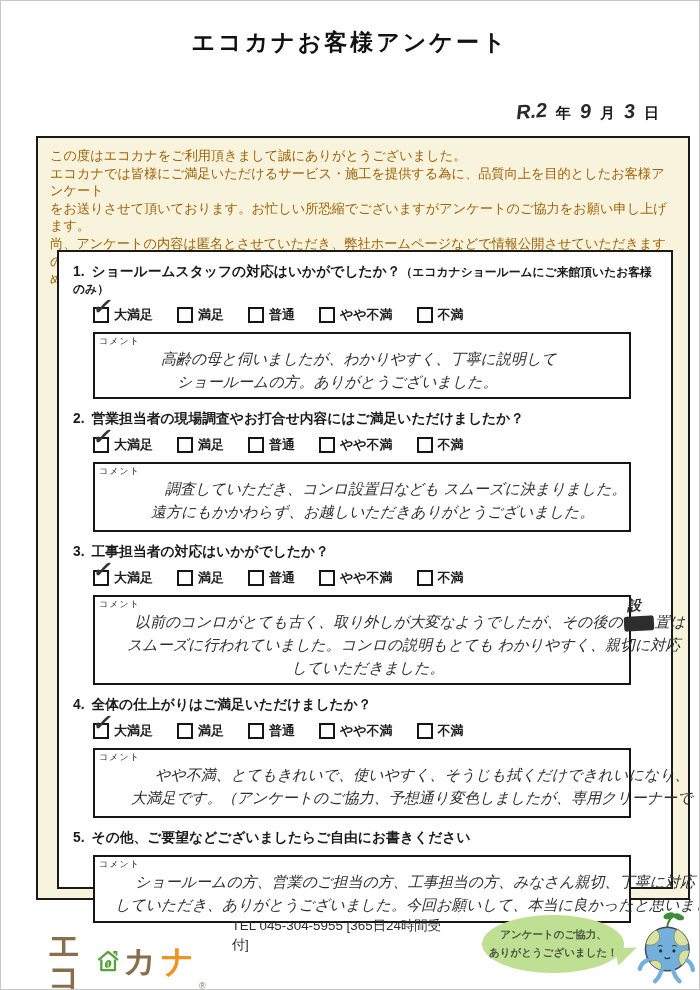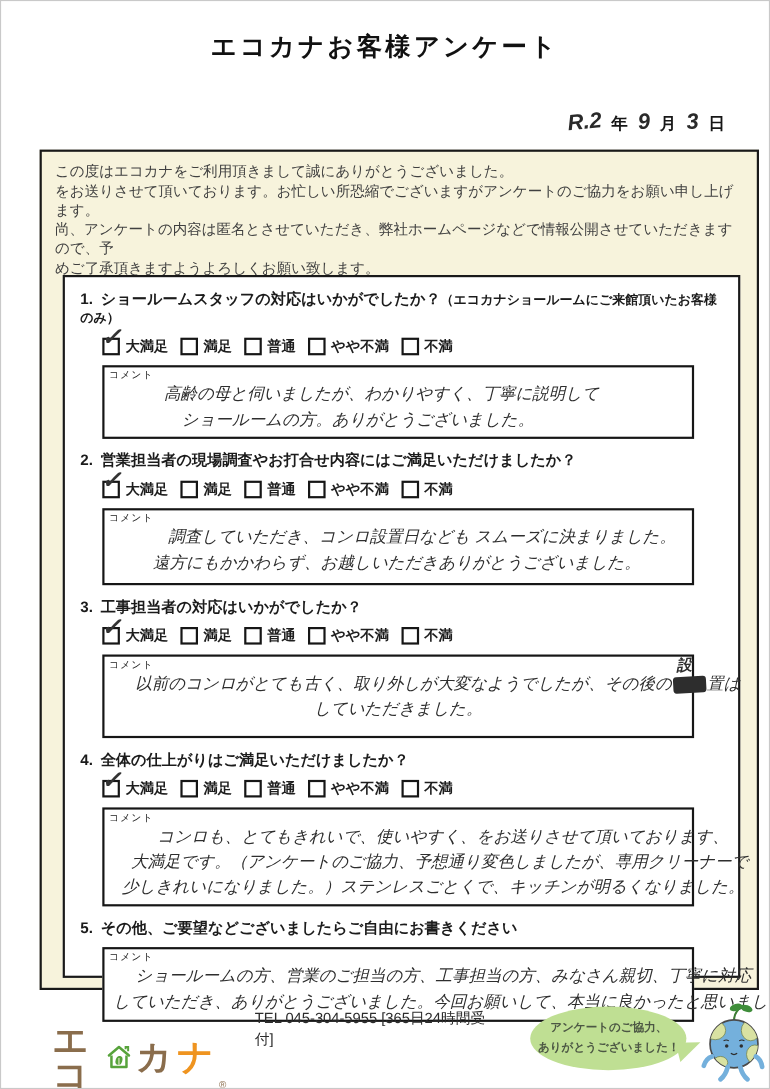--- a/index.html
+++ b/index.html
@@ -7,36 +7,36 @@
         box-sizing:border-box;overflow:hidden;font-family:Liberation Sans, sans-serif;color:#1e1e1e;}
   .title{position:absolute;top:26px;left:0;right:0;margin:0;text-align:center;
          font-size:23px;font-weight:700;letter-spacing:3px;color:#111;}
   
   .date-line{position:absolute;top:99px;right:40px;display:flex;align-items:baseline;gap:9px;}
   .date-val{font-style:italic;font-size:20px;font-weight:600;color:#2a2a2a;transform:rotate(-5deg);}
   .date-lab{font-size:15px;font-weight:700;color:#161616;}
   
   .outer-box{position:absolute;top:135px;left:35px;width:654px;height:764px;background:#f7f3dc;
              border:2px solid #191919;box-sizing:border-box;}
-  .intro{padding:9px 12px 0 12px;font-size:13.2px;line-height:17.6px;font-weight:500;color:#404040;}
+  .intro{padding:9px 12px 0 12px;font-size:13.2px;line-height:17.6px;font-weight:500;color:#a16207;}
   
   .inner-box{position:absolute;top:112px;left:19px;right:15px;bottom:9px;background:#fff;
              border:2px solid #191919;box-sizing:border-box;padding:11px 14px 0 14px;}
   .question{margin-bottom:11px;}
   .q-header{font-size:13.8px;font-weight:700;color:#1b1b1b;}
   .q-num{margin-right:7px;}
   .q-note{font-size:11.8px;font-weight:700;}
-  .options{display:flex;gap:11px;margin:8px 0 8px 20px;}
+  .options{display:flex;gap:24px;margin:8px 0 8px 20px;}
   .option{display:flex;align-items:center;gap:5px;}
   .checkbox{width:12px;height:12px;border:2px solid #161616;position:relative;display:inline-block;background:#fff;}
   .checkbox.checked::after{content:"✓";position:absolute;left:-3px;top:-15px;font-size:22px;
                            font-weight:700;font-style:italic;color:#333;}
   .opt-label{font-size:13px;font-weight:700;}
   .comment-box{position:relative;border:2px solid #161616;background:#fff;margin:0 26px 0 20px;
-               box-sizing:border-box;padding:13px 8px 4px 8px;}
+               box-sizing:border-box;padding:13px 8px 4px 20px;}
   .comment-label{position:absolute;top:1px;left:4px;font-size:9px;letter-spacing:1px;color:#222;}
   .hand{font-style:italic;color:#2e2e2e;font-size:15px;}
   .cline{line-height:23px;white-space:nowrap;}
   .pl0{padding-left:0}.pl8{padding-left:8px}.pl12{padding-left:12px}.pl16{padding-left:16px}
   .pl20{padding-left:20px}.pl36{padding-left:36px}.pl40{padding-left:40px}
   .pl46{padding-left:46px}.pl50{padding-left:50px}.pl62{padding-left:62px}
   .center{text-align:center;}
   .cb-1{min-height:62px}.cb-2{min-height:70px}.cb-3{min-height:76px}.cb-4{min-height:70px}.cb-5{min-height:68px}
   .scribble{display:inline-block;width:30px;height:15px;background:#2d2d2d;border-radius:3px;
             position:relative;vertical-align:middle;transform:rotate(-3deg);margin:0 1px;}
@@ -70,20 +70,21 @@
     <span class="date-lab">年</span>
     <span class="date-val">9</span>
     <span class="date-lab">月</span>
     <span class="date-val">3</span>
     <span class="date-lab">日</span>
   </div>
 
   <div class="outer-box">
     <div class="intro">
       <div class="intro-line">この度はエコカナをご利用頂きまして誠にありがとうございました。</div>
+      <div class="intro-line">エコカナでは皆様にご満足いただけるサービス・施工を提供する為に、品質向上を目的としたお客様アンケート</div>
       <div class="intro-line">をお送りさせて頂いております。お忙しい所恐縮でございますがアンケートのご協力をお願い申し上げます。</div>
       <div class="intro-line">尚、アンケートの内容は匿名とさせていただき、弊社ホームページなどで情報公開させていただきますので、予</div>
       <div class="intro-line">めご了承頂きますようよろしくお願い致します。</div>
     </div>
 
     <div class="inner-box">
 
       <section class="question">
         <div class="q-header">
           <span class="q-num">1.</span><span class="q-text">ショールームスタッフの対応はいかがでしたか？</span><span class="q-note">（エコカナショールームにご来館頂いたお客様のみ）</span>
@@ -174,20 +175,21 @@
           <span class="option">
               <span class="checkbox"></span>
               <span class="opt-label">不満</span>
             </span>
         </div>
         <div class="comment-box cb-3">
           <span class="comment-label">コメント</span>
           <div class="hand cline pl20">
             <span>以前のコンロがとても古く、取り外しが大変なようでしたが、その後の</span><span class="scribble"><span class="insert-above hand">設</span></span><span>置は</span>
           </div>
+          <div class="hand cline pl12">スムーズに行われていました。コンロの説明もとても わかりやすく、親切に対応</div>
           <div class="hand cline center">していただきました。</div>
         </div>
       </section>
 
       <section class="question">
         <div class="q-header">
           <span class="q-num">4.</span><span class="q-text">全体の仕上がりはご満足いただけましたか？</span>
         </div>
         <div class="options">
           <span class="option">
@@ -206,23 +208,22 @@
               <span class="checkbox"></span>
               <span class="opt-label">やや不満</span>
             </span>
           <span class="option">
               <span class="checkbox"></span>
               <span class="opt-label">不満</span>
             </span>
         </div>
         <div class="comment-box cb-4">
           <span class="comment-label">コメント</span>
-          <div class="hand cline pl40">コンロも、とてもきれいで、使いやすく、をお送りさせて頂いております、</div>
+          <div class="hand cline pl40">やや不満、とてもきれいで、使いやすく、そうじも拭くだけできれいになり、</div>
           <div class="hand cline pl16">大満足です。（アンケートのご協力、予想通り変色しましたが、専用クリーナーで</div>
-          <div class="hand cline pl8">少しきれいになりました。）ステンレスごとくで、キッチンが明るくなりました。</div>
         </div>
       </section>
 
       <section class="question">
         <div class="q-header">
           <span class="q-num">5.</span><span class="q-text">その他、ご要望などございましたらご自由にお書きください</span>
         </div>
         <div class="comment-box cb-5" style="margin-top:8px;">
           <span class="comment-label">コメント</span>
           <div class="hand cline pl20">ショールームの方、営業のご担当の方、工事担当の方、みなさん親切、丁寧に対応</div>

